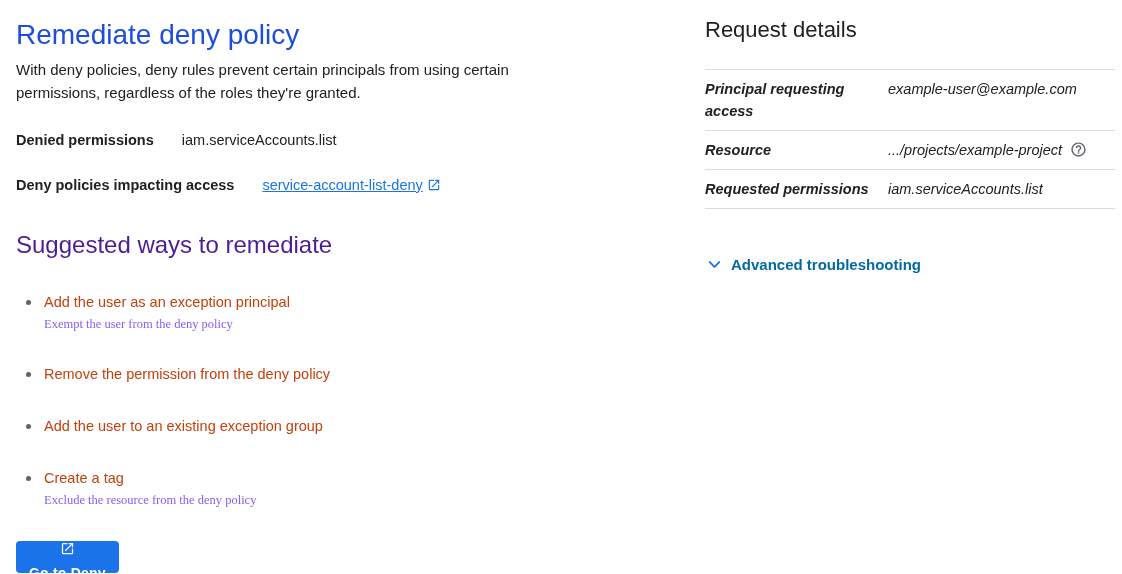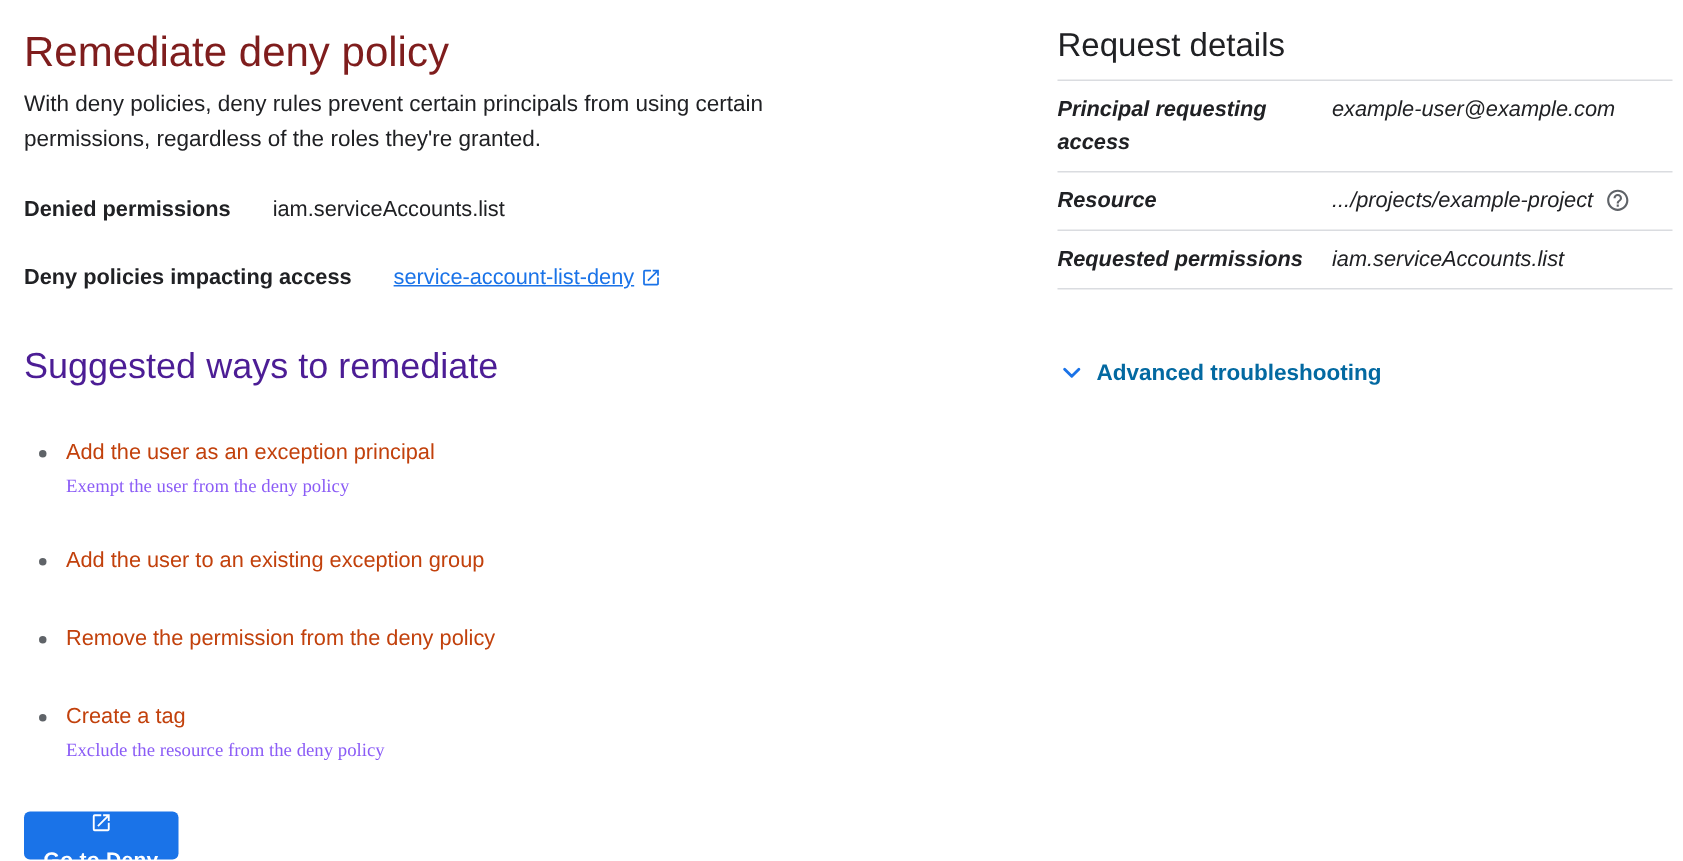--- a/index.html
+++ b/index.html
@@ -18,21 +18,21 @@
   .left-col {
     width: 705px;
     flex: none;
     padding: 18px 0 0 16px;
   }
   .page-title {
     font-size: 28px;
     font-weight: 400;
     line-height: 34px;
     margin: 0;
-    color: #7f1d1d;
+    color: #1d4ed8;
   }
   .description {
     margin: 6px 0 0;
     font-size: 15px;
     line-height: 23px;
     max-width: 548px;
     color: #202124;
   }
   .def-row {
     display: flex;
@@ -94,21 +94,21 @@
   
   .right-col {
     width: 417px;
     flex: none;
     padding: 14px 7px 0 0;
   }
   .request-title {
     font-size: 22px;
     font-weight: 400;
     line-height: 28px;
-    margin: 2px 0 9px;
+    margin: 2px 0 25px;
     color: #202124;
   }
   .detail-table { border-bottom: 1px solid #dadce0; }
   .detail-row {
     display: flex;
     border-top: 1px solid #dadce0;
     padding: 8px 0;
     font-size: 14.5px;
     line-height: 22px;
     font-style: italic;
@@ -182,27 +182,27 @@
       <div class="bullet-item">
         <span class="bullet-dot"></span>
         <div>
           <div class="bullet-title">Add the user as an exception principal</div>
           <div class="bullet-sub">Exempt the user from the deny policy</div>
         </div>
       </div>
       <div class="bullet-item">
         <span class="bullet-dot"></span>
         <div>
+          <div class="bullet-title">Remove the permission from the deny policy</div>
+        </div>
+      </div>
+      <div class="bullet-item">
+        <span class="bullet-dot"></span>
+        <div>
           <div class="bullet-title">Add the user to an existing exception group</div>
-        </div>
-      </div>
-      <div class="bullet-item">
-        <span class="bullet-dot"></span>
-        <div>
-          <div class="bullet-title">Remove the permission from the deny policy</div>
         </div>
       </div>
       <div class="bullet-item">
         <span class="bullet-dot"></span>
         <div>
           <div class="bullet-title">Create a tag</div>
           <div class="bullet-sub">Exclude the resource from the deny policy</div>
         </div>
       </div>
     </div>

